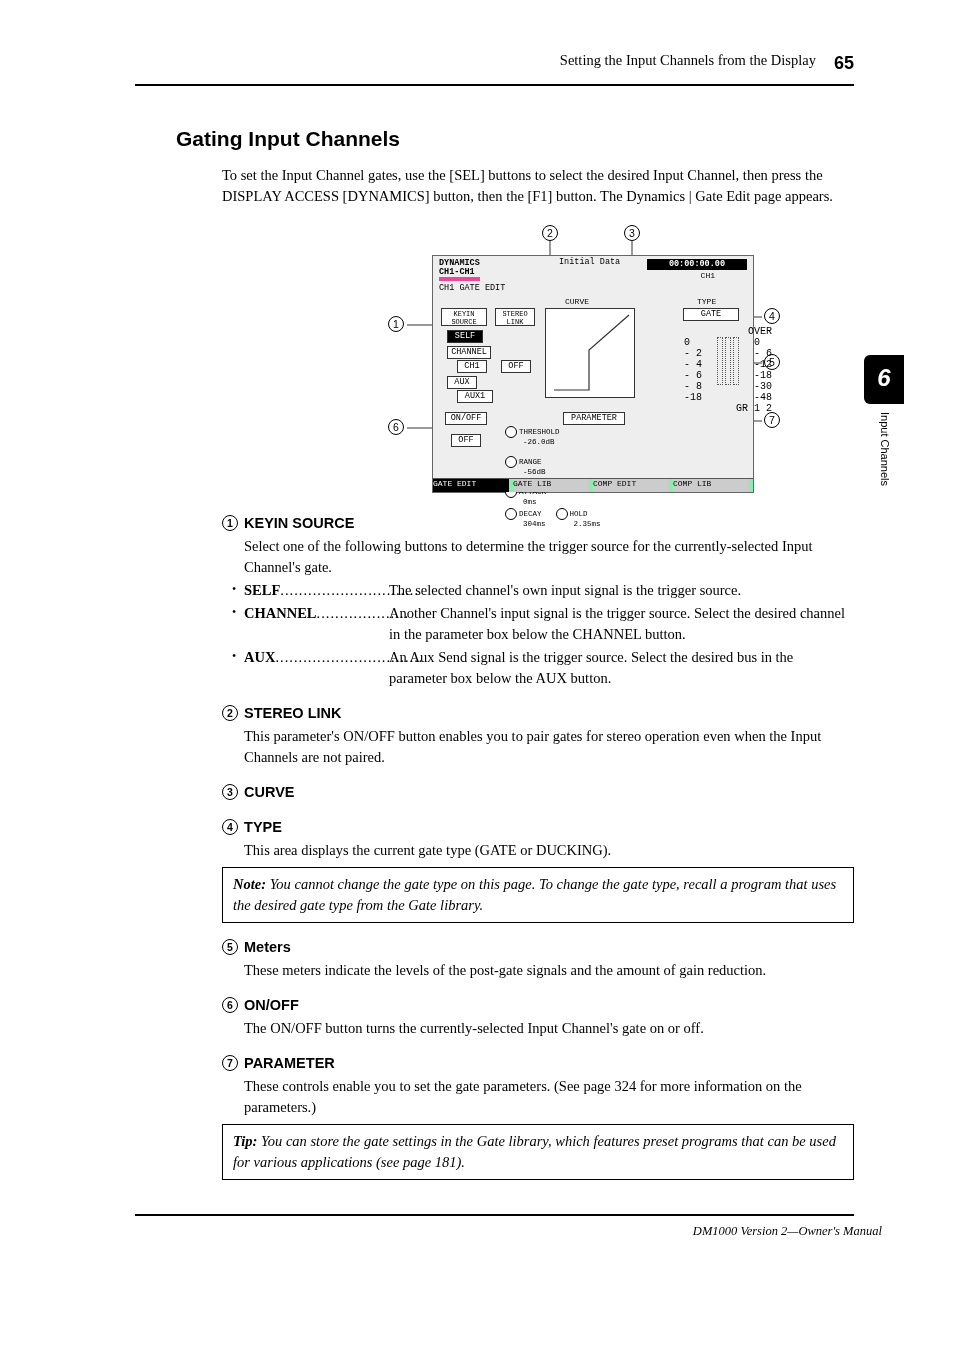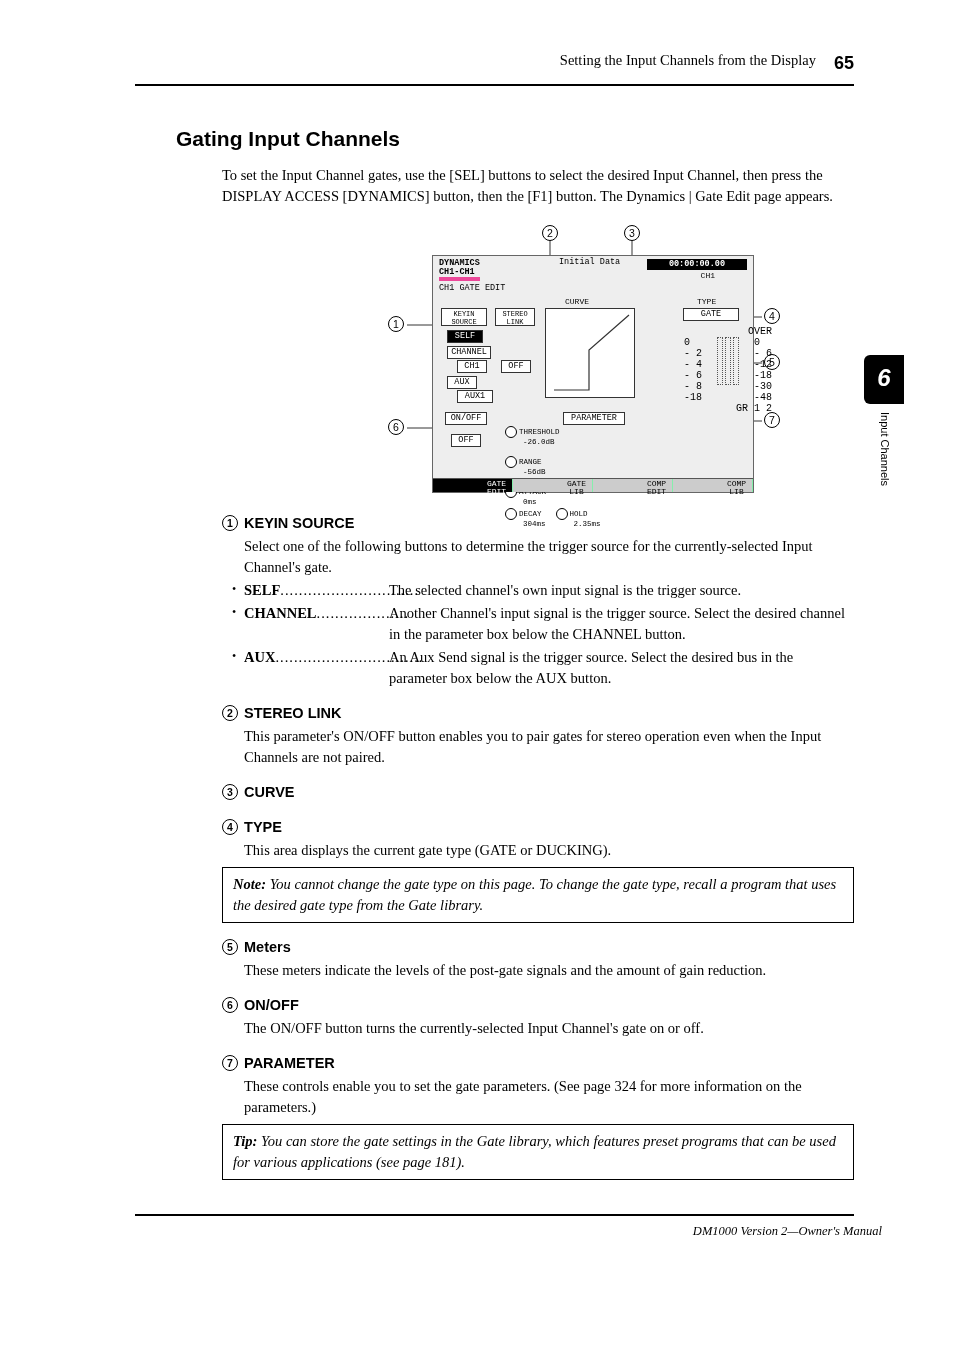--- a/index.html
+++ b/index.html
@@ -181,21 +181,21 @@
   }
 
   
   .scr-title { position: absolute; left: 6px; top: 3px; font-weight: 700; border-bottom: 4px solid #ec4899; }
   .scr-time { position: absolute; right: 6px; top: 3px; font-weight: 700; background: #000; color: #fff; padding: 1px 22px; }
   .scr-init { position: absolute; left: 126px; top: 2px; }
   .scr-sub { position: absolute; left: 6px; top: 28px; }
   .scr-box { position: absolute; border: 1px solid #333; background: #fff; padding: 1px 3px; text-align: center; }
   .scr-sec-label { position: absolute; font-size: 8px; }
   .scr-tabs { position: absolute; left: 0; bottom: 0; right: 0; height: 14px; display: flex; font-size: 8px; background: #999; border-top: 1px solid #555; }
-  .scr-tab { flex: 1; border-right: 1px solid #86efac; text-align: center; padding-top: 1px; background: #ccc; padding-left: 48px; }
+  .scr-tab { flex: 1; border-right: 4px solid #86efac; text-align: left; padding-top: 1px; background: #ccc; }
   .scr-black { background:#000; color:#fff; }
   .knob { display:inline-block; width:12px; height:12px; border:1px solid #000; border-radius:50%; vertical-align:middle; margin-right:2px; background:#fff; }
 </style>
 </head>
 <body>
 
 <div class="header-row">
   <span class="header-text">Setting the Input Channels from the Display</span>
   <span class="page-num">65</span>
 </div>

